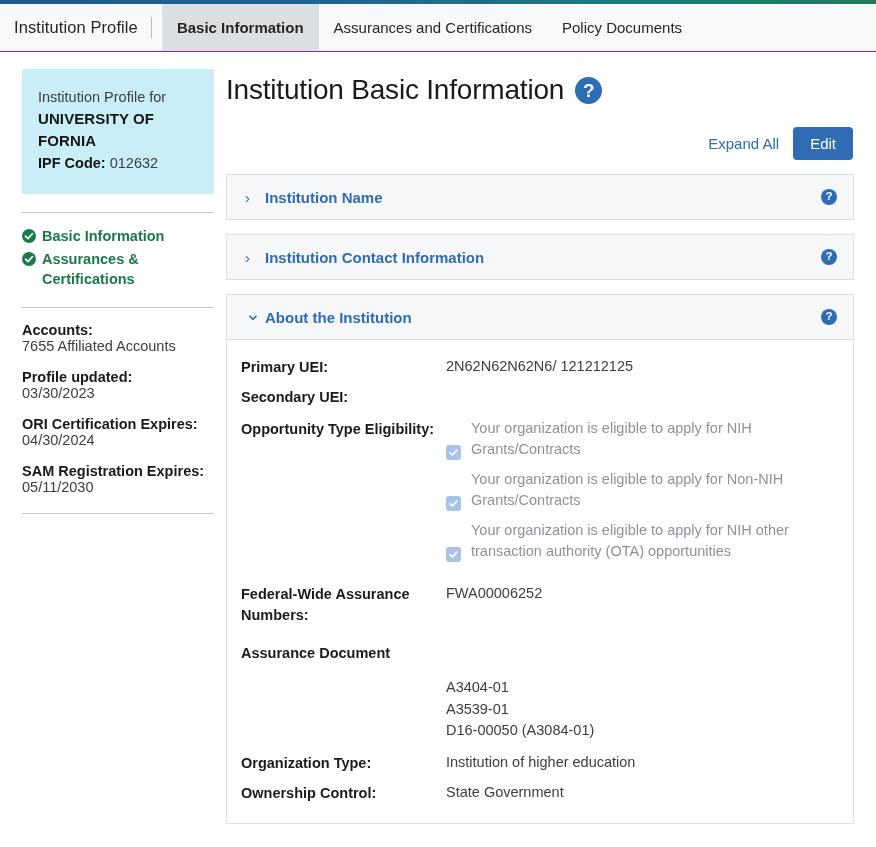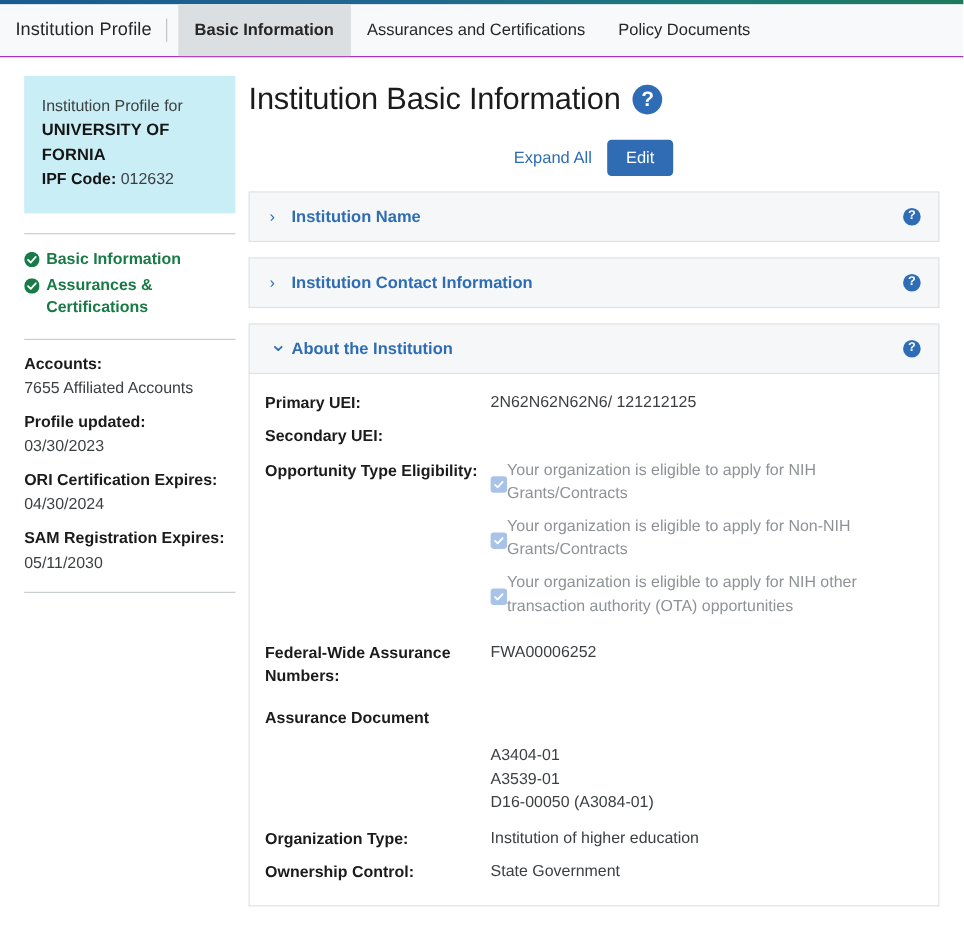--- a/index.html
+++ b/index.html
@@ -115,21 +115,20 @@
   .nav-item .chk { flex: 0 0 auto; margin-top: 2px; }
   .meta-label {
     font-weight: bold;
     font-size: 14.5px;
     color: #1b1b1b;
     margin-top: 15px;
   }
   .meta-value {
     font-size: 14.5px;
     color: #3c4043;
-    margin-top: 6px;
   }
 
   
   #main {
     flex: 1;
     padding: 14px 22px 0 8px;
     min-width: 0;
   }
   #page-title {
     display: flex;
@@ -153,21 +152,21 @@
     flex: 0 0 auto;
     cursor: pointer;
     line-height: 1;
   }
   .help-icon.lg { width: 27px; height: 27px; font-size: 19px; }
   .help-icon.sm { width: 16px; height: 16px; font-size: 11.5px; }
 
   #actions {
     display: flex;
     align-items: center;
-    justify-content: center;
+    justify-content: flex-end;
     gap: 14px;
     margin-top: 21px;
     padding-right: 1px;
   }
   #expand-all {
     color: #2e6cb5;
     font-size: 15px;
     cursor: pointer;
     text-decoration: none;
   }
@@ -231,21 +230,22 @@
     flex: 1;
     font-size: 14.5px;
     color: #3c4043;
     line-height: 1.5;
     min-width: 0;
   }
 
   
   .cb-row {
     display: flex;
-    align-items: center;
+    align-items: flex-end;
+    gap: 10px;
     margin-bottom: 9px;
   }
   .cb-box {
     flex: 0 0 auto;
     width: 15px; height: 15px;
     border-radius: 3px;
     background: #a9c3e8;
     display: inline-flex;
     align-items: center;
     justify-content: center;

